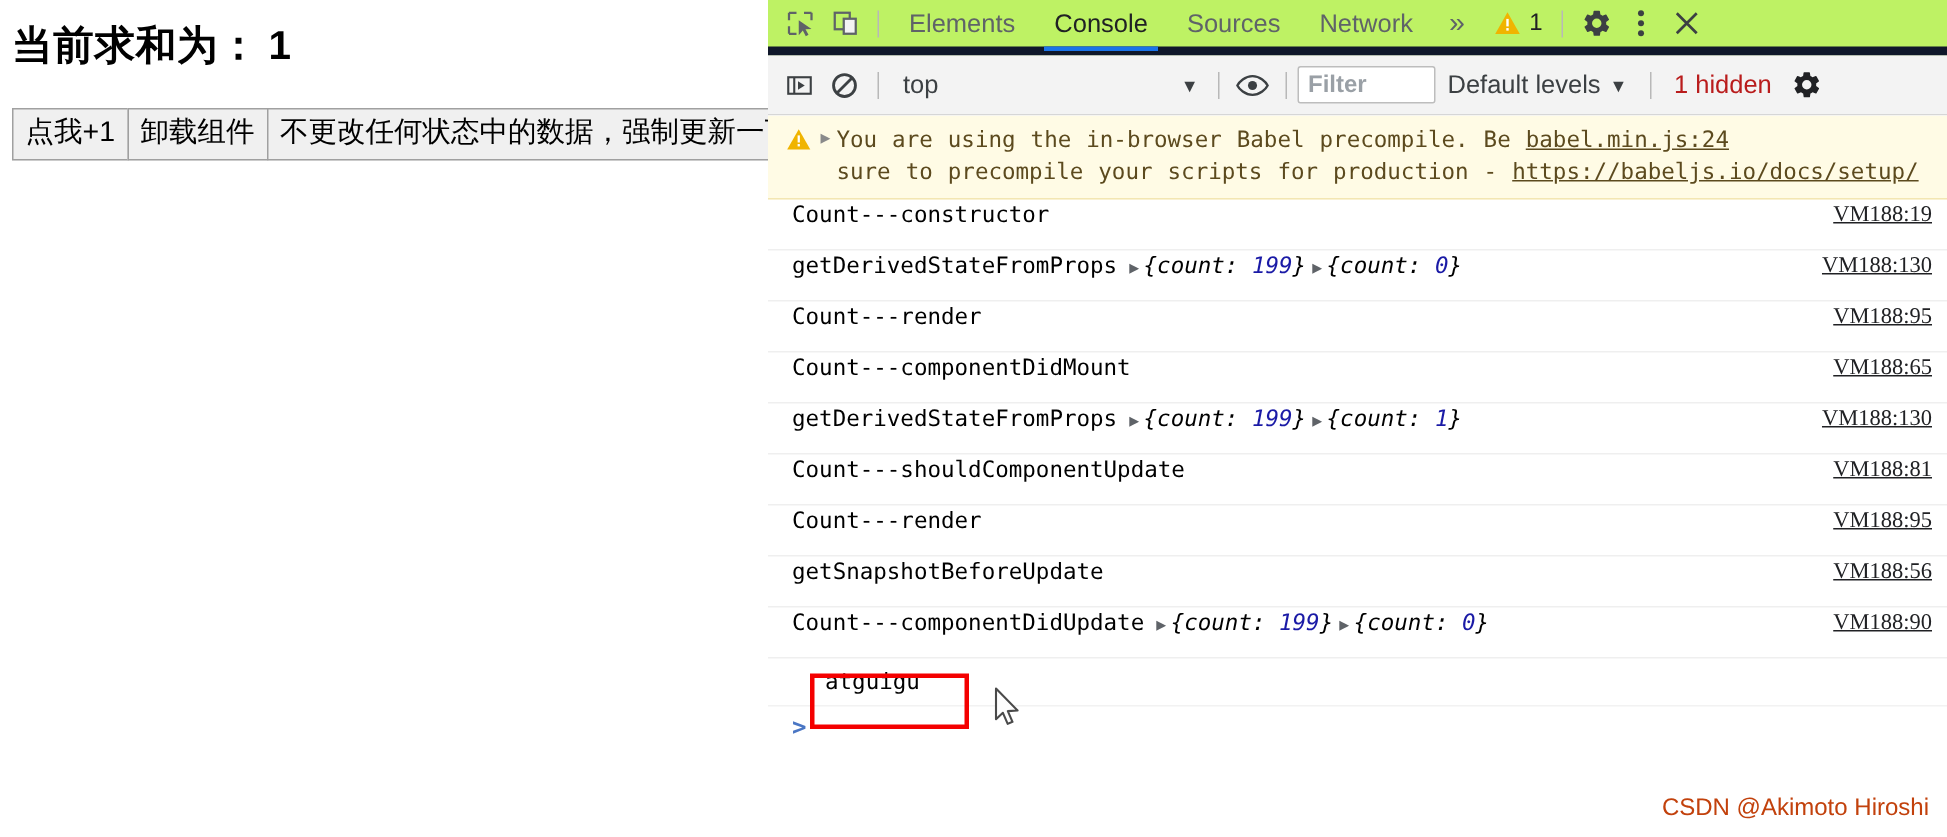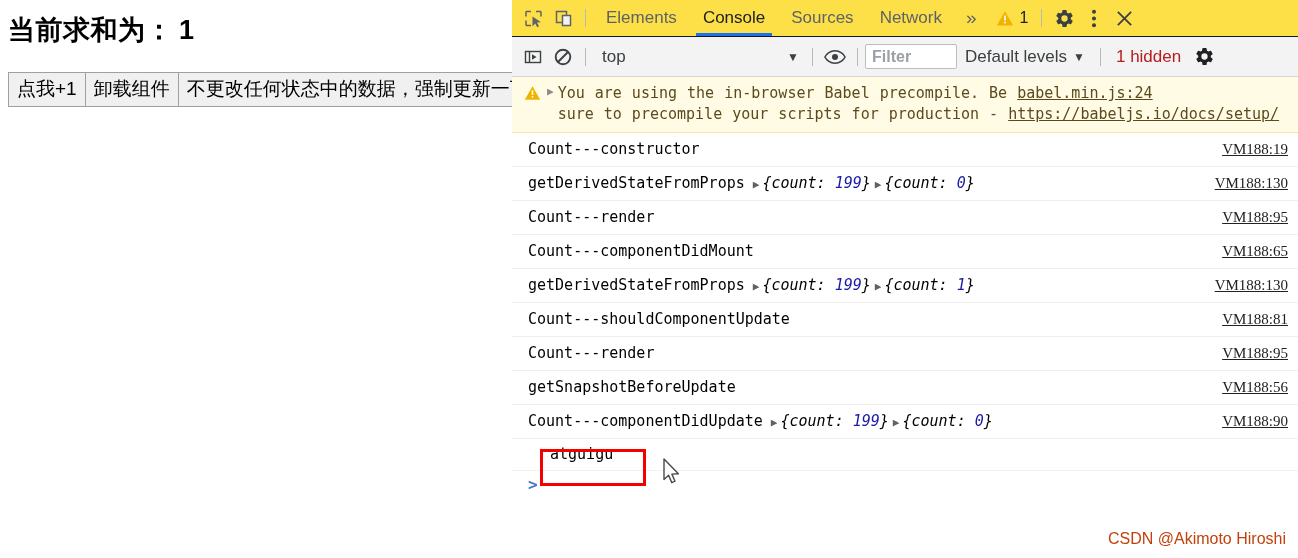--- a/index.html
+++ b/index.html
@@ -74,22 +74,22 @@
     box-sizing: border-box;
     font-family: "Liberation Sans", sans-serif;
   }
 
   
   .dt-tabbar {
     position: relative;
     height: 37px;
     display: flex;
     align-items: center;
-    background: #fde047;
-    border-bottom: 1px solid #0f172a;
+    background: #bef264;
+    border-bottom: 6px solid #0f172a;
     box-sizing: border-box;
     padding-left: 6px;
   }
   .dt-iconbtn {
     width: 30px; height: 30px;
     display: flex; align-items: center; justify-content: center;
     flex: none;
     cursor: default;
   }
   .vsep {
@@ -233,21 +233,21 @@
   .warn-src {
     color: #5c4a1e;
     text-decoration: underline;
     white-space: nowrap;
   }
 
   
   .msg-log {
     height: 34px;
     display: flex;
-    align-items: center;
+    align-items: flex-start;
     padding: 0 10px 0 16px;
     border-bottom: 1px solid #efefef;
   }
   .msg-log .txt {
     white-space: nowrap;
     display: flex;
     align-items: baseline;
     gap: 0;
   }
   .msg-log .label { margin-right: 4px; }

